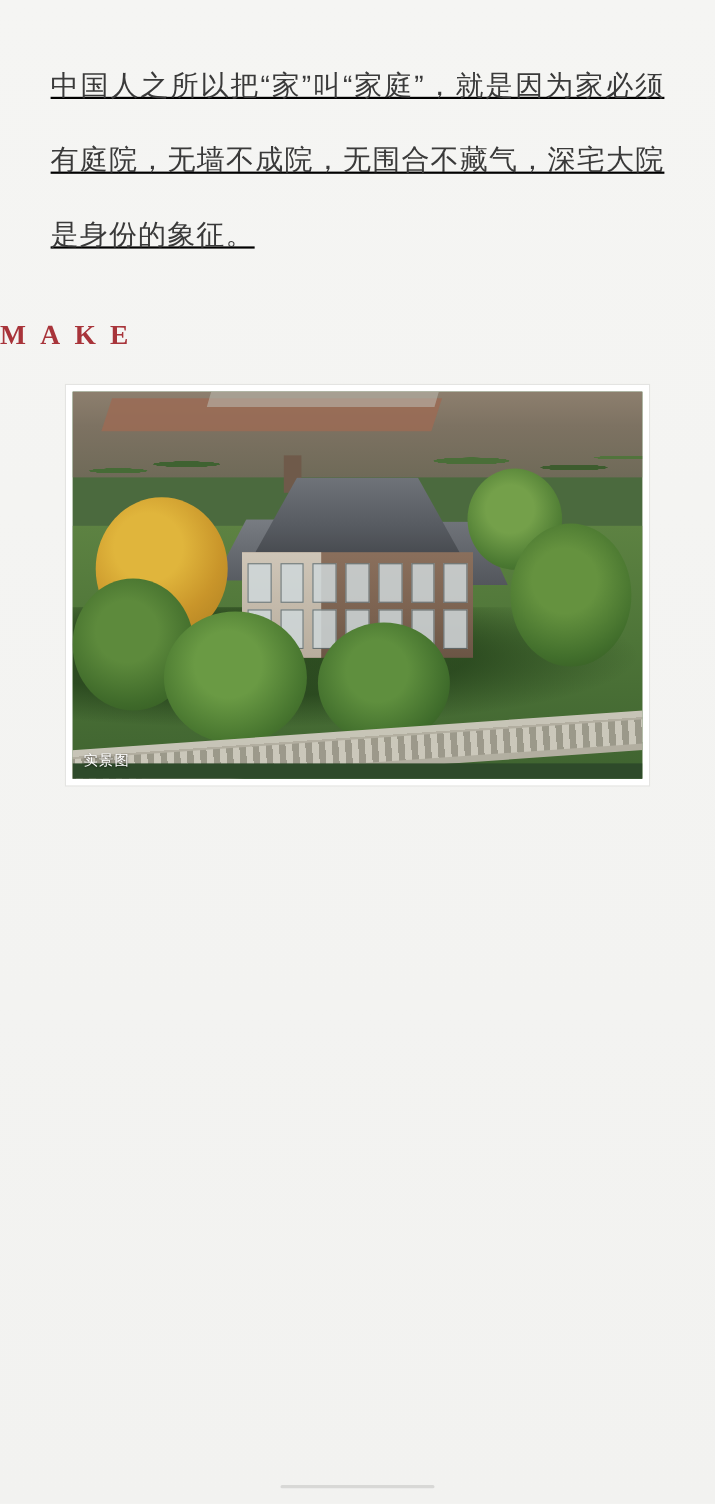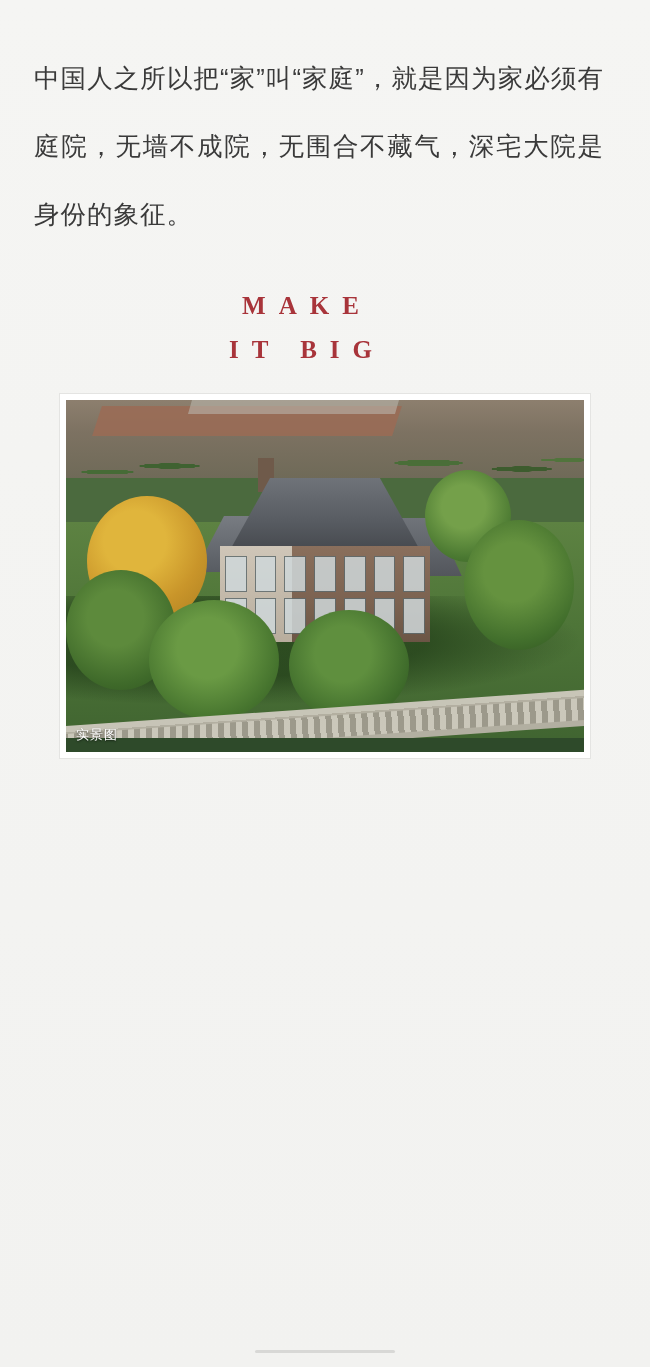--- a/index.html
+++ b/index.html
@@ -15,39 +15,40 @@
     position: relative;
   }
   .page {
     width: 650px;
     height: 1367px;
     position: relative;
     background: linear-gradient(180deg, #f5f5f3 0%, #f2f2f0 100%);
     box-sizing: border-box;
   }
   .article-body {
-    padding: 44px 46px 0 34px;
+    padding: 44px 46px 0 46px;
+    text-decoration: underline;
   }
   .para {
     font-size: 25.5px;
     line-height: 68px;
     color: #3a3a3a;
     letter-spacing: 1px;
     text-align: justify;
     margin: 0;
     font-family: "Liberation Sans", sans-serif;
     font-weight: 400;
   }
   .para + .para {
     margin-top: 68px;
   }
   .brandline {
     margin-top: 36px;
     padding-right: 36px;
-    text-align: center;
+    text-align: left;
   }
   .brandline .bl-row {
     color: #a8343a;
     font-size: 25px;
     letter-spacing: 13px;
     line-height: 44px;
     font-family: "Liberation Serif", serif;
     font-weight: 700;
   }
   .figure {
@@ -211,21 +212,20 @@
 <body>
 
 <div class="page">
 
   <div class="article-body">
     <p class="para">中国人之所以把“家”叫“家庭”，就是因为家必须有庭院，无墙不成院，无围合不藏气，深宅大院是身份的象征。</p>
   </div>
 
   <div class="brandline">
     <div class="bl-row">MAKE</div>
-    <div class="bl-row">IT BIG</div>
   </div>
 
   <div class="figure">
     <div class="photo">
       <div class="sky-road">
         <div class="road-strip"></div>
         <div class="road-strip2"></div>
       </div>
       <div class="treeline-top"></div>
       <div class="lawn"></div>

